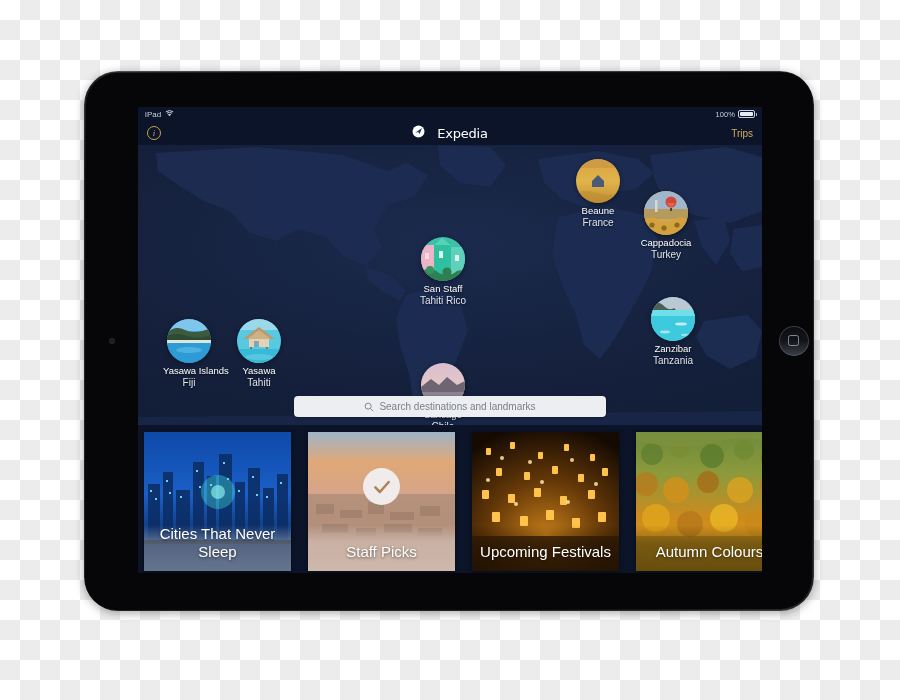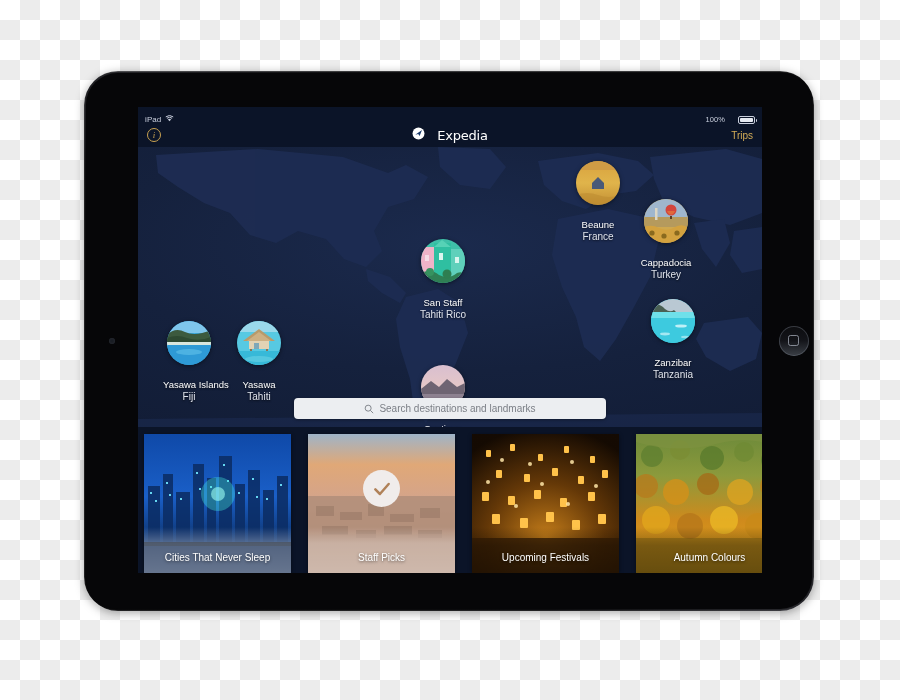--- a/index.html
+++ b/index.html
@@ -92,31 +92,31 @@
   }
 
   
   .statusbar {
     position: relative;
     height: 14px;
     background: #0b1428;
     color: #c9cfdd;
     font-size: 8px;
     display: flex;
-    align-items: flex-start;
-    padding: 8px 7px;
+    align-items: center;
+    padding: 0 7px;
     letter-spacing: .1px;
   }
   .sb-left { display: flex; align-items: center; gap: 4px; }
   .sb-center {
     position: absolute; left: 0; right: 0; text-align: center;
     font-size: 8px; color: #dfe4ee; font-weight: bold; margin-top: 40px;
   }
   .sb-right {
-    margin-left: auto; display: flex; align-items: center; gap: 13px;
+    margin-left: auto; display: flex; align-items: center; gap: 3px;
     position: relative; z-index: 2; font-size: 7.5px;
   }
   .wifi { display: block; }
   .batt {
     width: 17px; height: 8px;
     border: 1px solid #c9cfdd;
     border-radius: 2px;
     position: relative;
     padding: 1px;
   }
@@ -182,21 +182,21 @@
   .pin .thumb {
     width: 44px; height: 44px;
     margin: 0 auto;
     border-radius: 50%;
     overflow: hidden;
     box-shadow: 0 1px 4px rgba(0,0,0,.5);
     position: relative;
   }
   .pin .thumb svg { display: block; width: 44px; height: 44px; }
   .pin .pname {
-    margin-top: 15px;
+    margin-top: 3px;
     color: #ffffff;
     font-size: 9.5px;
     line-height: 1.1;
     white-space: nowrap;
     text-shadow: 0 1px 2px rgba(0,0,0,.65);
   }
   .pin .pcountry {
     color: #dfe3ec;
     font-size: 10px;
     line-height: 1.3;
@@ -250,21 +250,21 @@
     cursor: pointer;
     box-shadow: 0 1px 4px rgba(0,0,0,.45);
   }
   .card svg.art { position: absolute; inset: 0; width: 100%; height: 100%; }
   .card .caption {
     position: absolute;
     left: 0; right: 0; bottom: 0;
     padding: 6px 8px 9px;
     text-align: center;
     color: #fff;
-    font-size: 10px;
+    font-size: 15px;
     line-height: 1.25;
     text-shadow: 0 1px 3px rgba(0,0,0,.55);
   }
   .card .cap-bg {
     position: absolute; left: 0; right: 0; bottom: 0; height: 46px;
     background: linear-gradient(180deg, rgba(255,255,255,0) 0%, rgba(255,255,255,.30) 35%, rgba(255,255,255,.38) 100%);
   }
   .card.dim .cap-bg {
     background: linear-gradient(180deg, rgba(0,0,0,0) 0%, rgba(0,0,0,.30) 40%, rgba(0,0,0,.42) 100%);
   }
@@ -367,21 +367,21 @@
           <rect width="44" height="44" fill="url(#g1)"></rect>
           <rect y="0" width="44" height="9" fill="#cf9b45"></rect>
           <path d="M16 22 L22 16 L28 22 L28 28 L16 28 Z" fill="#4a5a78"></path>
           <path d="M0 34 q11 -4 22 0 q11 4 22 0 L44 44 L0 44 Z" fill="#bb8a30" opacity="0.55"></path>
         </svg>
       </div>
       <div class="pname">Beaune</div>
       <div class="pcountry">France</div>
     </div>
 
-    <div class="pin" style="left:528px; top:52px;">
+    <div class="pin" style="left:528px; top:46px;">
       <div class="thumb">
         <svg viewBox="0 0 44 44">
           <rect width="44" height="44" fill="#cfa84f"></rect>
           <rect width="44" height="20" fill="#9fb6cd"></rect>
           <rect y="18" width="44" height="10" fill="#b59a5d"></rect>
           <circle cx="27" cy="11" r="5.5" fill="#d4453c"></circle>
           <path d="M23 12 a5 9 0 0 0 8 0 Z" fill="#e0693c"></path>
           <rect x="26" y="17" width="2" height="3" fill="#5a3a22"></rect>
           <rect x="11" y="9" width="2.5" height="12" fill="#dcd6c4"></rect>
           <path d="M0 28 q8 -3 15 1 q9 4 16 -1 q8 -4 13 1 L44 44 L0 44 Z" fill="#d3a23f"></path>

